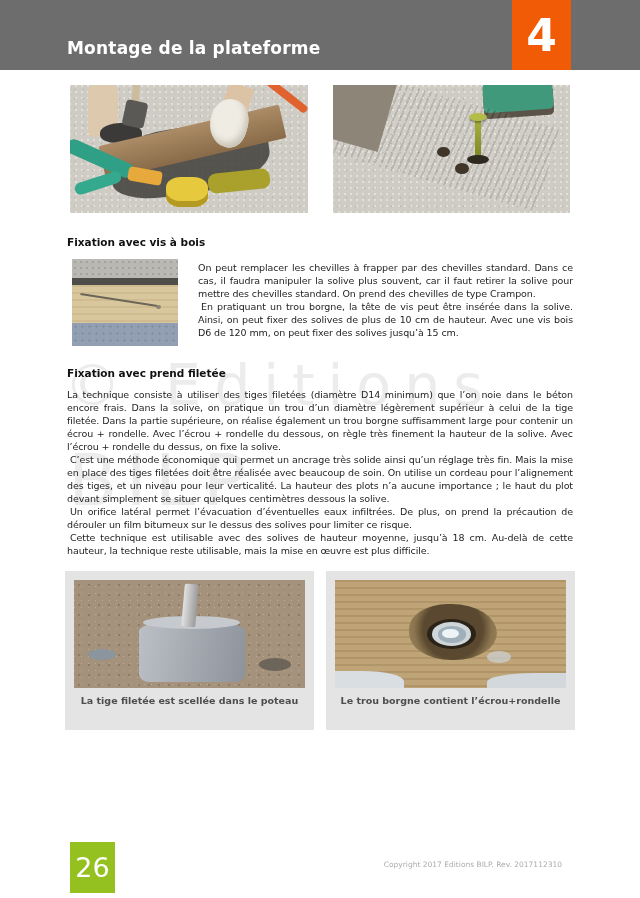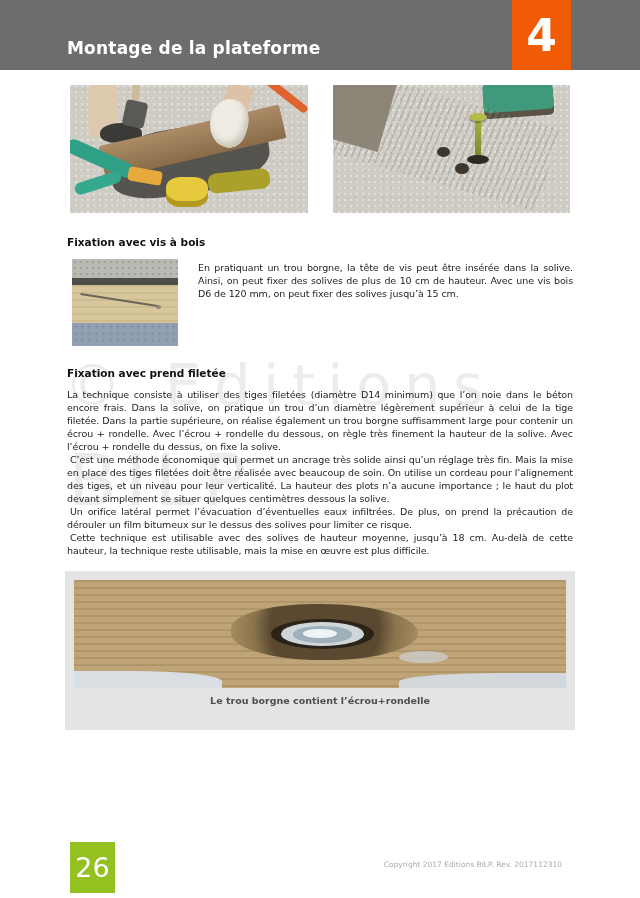--- a/index.html
+++ b/index.html
@@ -88,34 +88,45 @@
     <div class="photo" style="left:72px;top:259px;width:106px;height:87px;background:#b7b6b0;">
       <div class="ab" style="left:0;top:0;width:106px;height:20px;background:#b9b8b2;background-image:radial-gradient(#a3a29c 18%,transparent 19%);background-size:6px 6px;"></div>
       <div class="ab" style="left:0;top:19px;width:106px;height:7px;background:#4e4d49;"></div>
       <div class="ab" style="left:0;top:26px;width:106px;height:38px;background:#d8c69c;background-image:repeating-linear-gradient(180deg,rgba(120,90,40,.10) 0 2px,transparent 2px 7px);"></div>
       <div class="ab" style="left:0;top:64px;width:106px;height:23px;background:#929fb3;background-image:radial-gradient(#7f8da2 20%,transparent 21%);background-size:7px 7px;"></div>
       <div class="ab" style="left:8px;top:40px;width:78px;height:2px;background:#6b6657;transform:rotate(9deg);"></div>
       <div class="ab" style="left:84px;top:46px;width:5px;height:4px;background:#8a8374;border-radius:50%;"></div>
     </div>
 
     <div class="txt" style="left:198px;top:261px;width:375px;">
+      <p>On peut remplacer les chevilles à frapper par des chevilles standard. Dans ce cas, il faudra manipuler la solive plus souvent, car il faut retirer la solive pour mettre des chevilles standard. On prend des chevilles de type Crampon.</p>
       <p>En pratiquant un trou borgne, la tête de vis peut être insérée dans la solive. Ainsi, on peut fixer des solives de plus de 10 cm de hauteur. Avec une vis bois D6 de 120 mm, on peut fixer des solives jusqu’à 15 cm.</p>
     </div>
 
     <div class="h2" style="top:367px;">Fixation avec prend filetée</div>
 
     <div class="txt" style="left:67px;top:388px;width:506px;">
       <p>La technique consiste à utiliser des tiges filetées (diamètre D14 minimum) que l’on noie dans le béton encore frais. Dans la solive, on pratique un trou d’un diamètre légèrement supérieur à celui de la tige filetée. Dans la partie supérieure, on réalise également un trou borgne suffisamment large pour contenir un écrou + rondelle. Avec l’écrou + rondelle du dessous, on règle très finement la hauteur de la solive. Avec l’écrou + rondelle du dessus, on fixe la solive.</p>
       <p>C’est une méthode économique qui permet un ancrage très solide ainsi qu’un réglage très fin. Mais la mise en place des tiges filetées doit être réalisée avec beaucoup de soin. On utilise un cordeau pour l’alignement des tiges, et un niveau pour leur verticalité. La hauteur des plots n’a aucune importance ; le haut du plot devant simplement se situer quelques centimètres dessous la solive.</p>
       <p>Un orifice latéral permet l’évacuation d’éventuelles eaux infiltrées. De plus, on prend la précaution de dérouler un film bitumeux sur le dessus des solives pour limiter ce risque.</p>
       <p>Cette technique est utilisable avec des solives de hauteur moyenne, jusqu’à 18 cm. Au-delà de cette hauteur, la technique reste utilisable, mais la mise en œuvre est plus difficile.</p>
     </div>
 
     <div class="cards">
 
+      <div class="card">
+        <div class="cphoto dirt">
+          <div class="ab" style="left:28%;top:36%;width:46%;height:58%;background:linear-gradient(100deg,#bcc0c6,#8d939c);border-radius:48% 48% 10% 10% / 20% 20% 12% 12%;"></div>
+          <div class="ab" style="left:30%;top:33%;width:42%;height:12%;background:#c6cacf;border-radius:50%;"></div>
+          <div class="ab" style="left:47%;top:4%;width:6%;height:40%;background:linear-gradient(90deg,#e2e2e2,#9a9a9a);border-radius:2px;transform:rotate(5deg);"></div>
+          <div class="ab" style="left:6%;top:64%;width:12%;height:10%;background:#8b959e;border-radius:50%;"></div>
+          <div class="ab" style="left:80%;top:72%;width:14%;height:12%;background:#6d655a;border-radius:50%;"></div>
+        </div>
+        <div class="cap">La tige filetée est scellée dans le poteau</div>
+      </div>
 
       <div class="card">
         <div class="cphoto" style="background:#bfa477;background-image:repeating-linear-gradient(180deg,rgba(90,60,20,.14) 0 2px,transparent 2px 7px);">
           <div class="ab" style="left:0;bottom:0;width:30%;height:16%;background:#d9dee3;border-radius:0 60% 0 0;"></div>
           <div class="ab" style="right:0;bottom:0;width:34%;height:14%;background:#d3d8dd;border-radius:60% 0 0 0;"></div>
           <div class="ab" style="left:32%;top:22%;width:38%;height:52%;background:radial-gradient(circle at 50% 45%,#5a4930 55%,#8a744e 72%,#a98f62 100%);border-radius:46% 54% 50% 50%;"></div>
           <div class="ab" style="left:40%;top:36%;width:21%;height:28%;background:#2c2318;border-radius:50%;"></div>
           <div class="ab" style="left:42%;top:39%;width:17%;height:22%;background:#cfd6da;border-radius:50%;"></div>
           <div class="ab" style="left:44.5%;top:43%;width:12%;height:15%;background:#9fb0ba;border-radius:50%;"></div>
           <div class="ab" style="left:46.5%;top:45%;width:7%;height:9%;background:#eef3f5;border-radius:50%;"></div>

